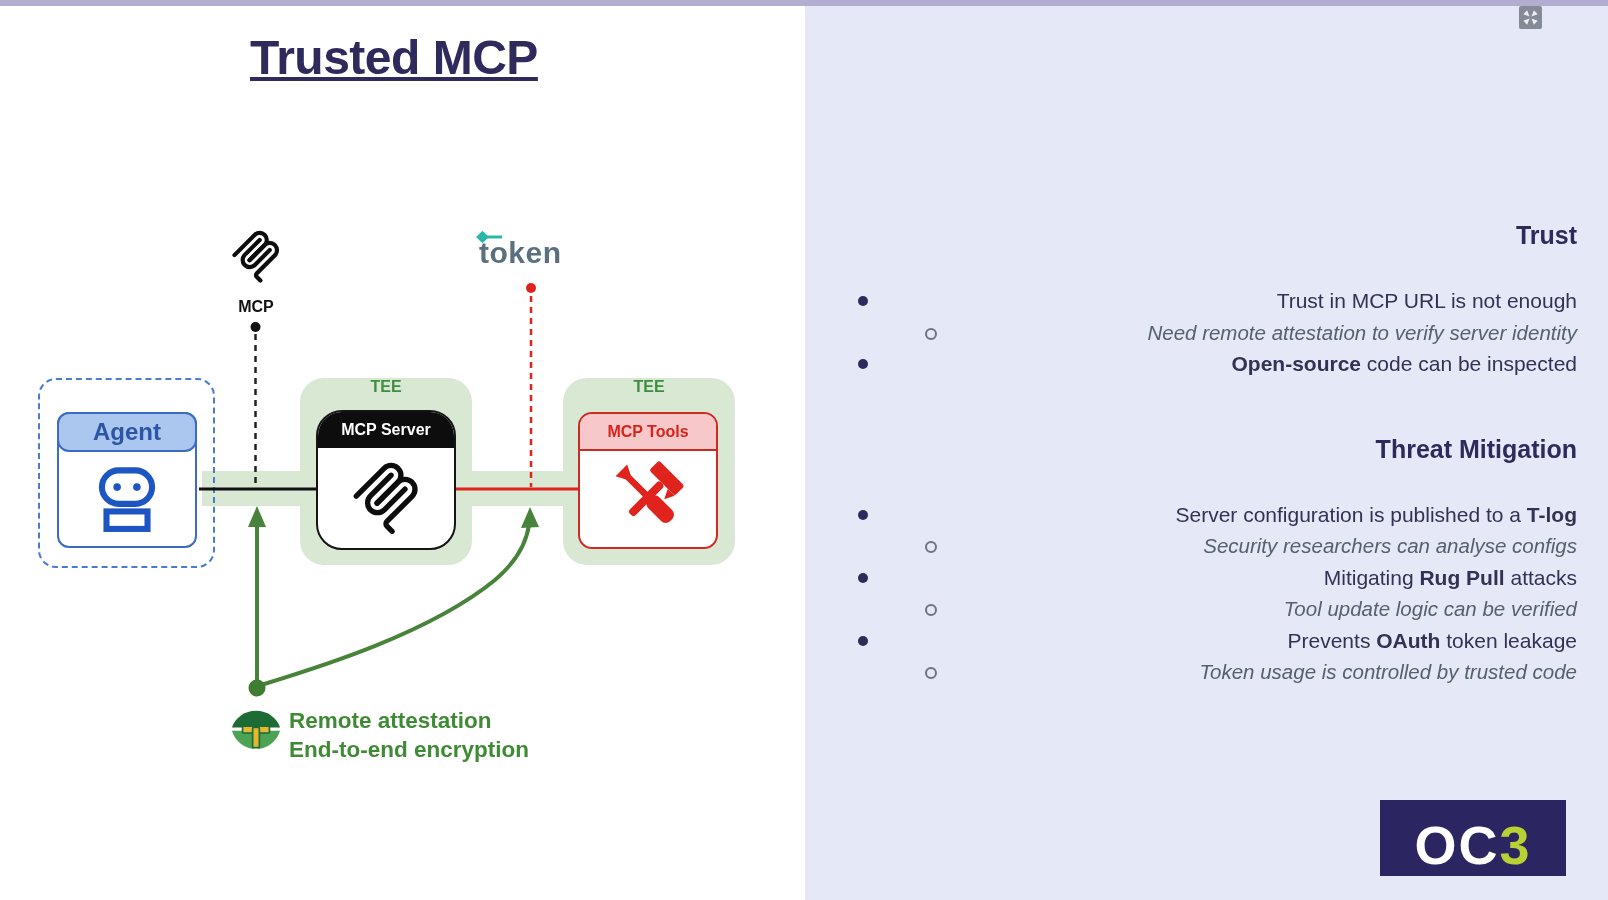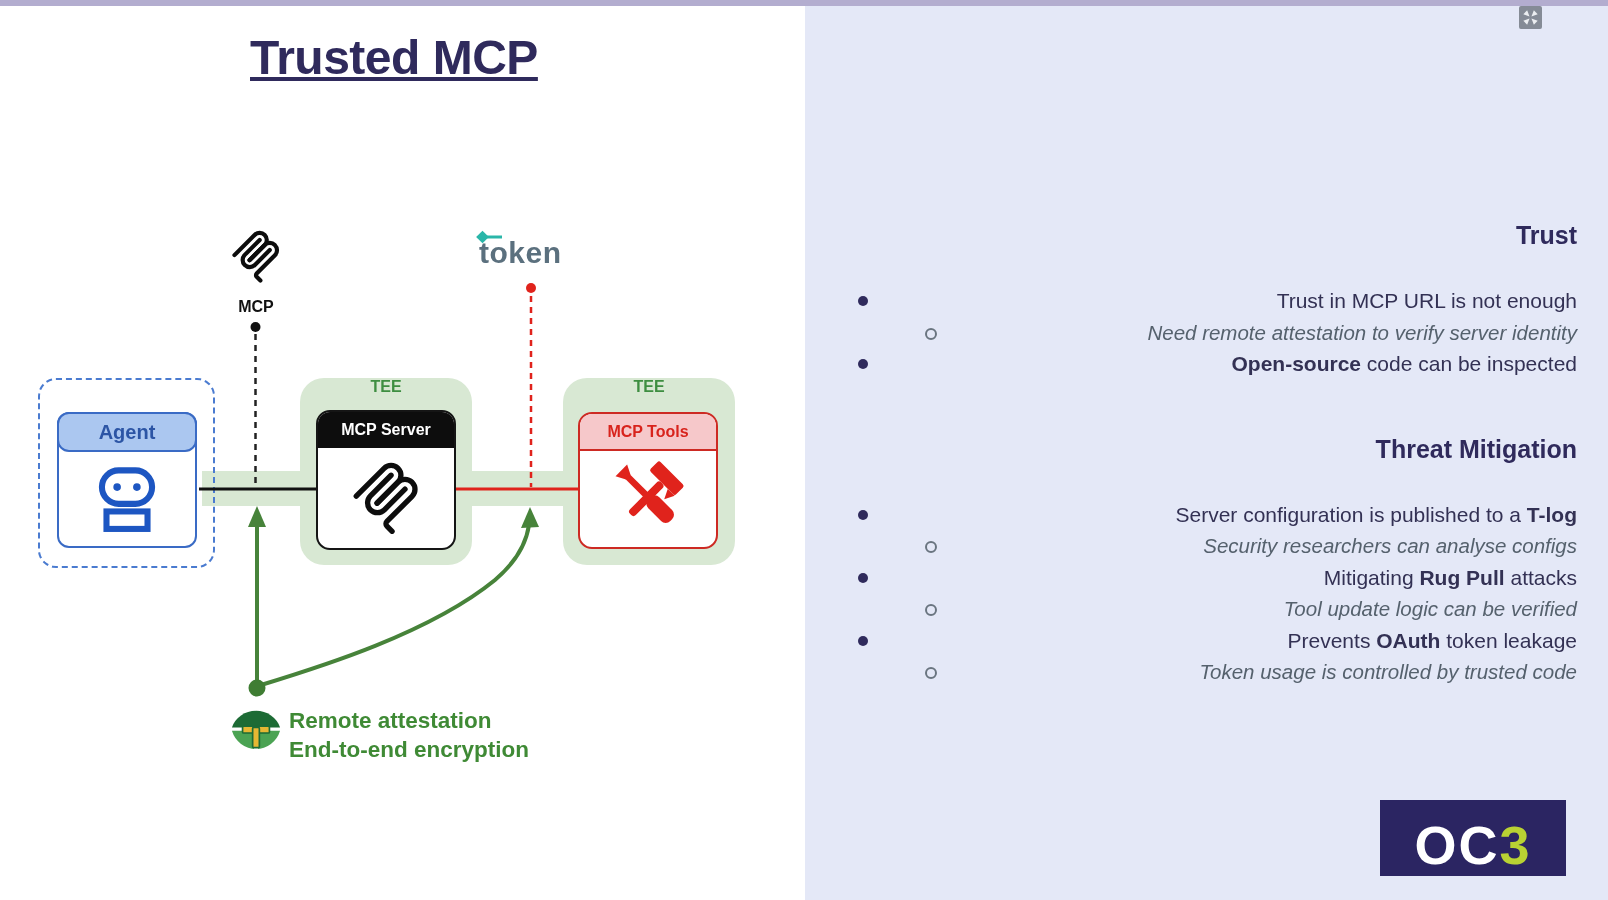--- a/index.html
+++ b/index.html
@@ -21,27 +21,27 @@
   #band-left{left:202px;width:102px;}
   #band-right{left:468px;width:97px;}
 
   
   .agent-outer{position:absolute;left:38px;top:378px;width:177px;height:190px;
                border:2.5px dashed #4a7bd0;border-radius:18px;box-sizing:border-box;}
   .agent-box{position:absolute;left:57px;top:412px;width:140px;height:136px;background:#fff;
              border:2px solid #3a6bc5;border-radius:12px;box-sizing:border-box;}
   .agent-box .hdr{position:absolute;left:-2px;top:-2px;width:140px;height:40px;background:#abc7f0;
                   border:2px solid #3a6bc5;border-radius:12px;box-sizing:border-box;color:#2c55a5;
-                  font-weight:700;font-size:20px;display:flex;align-items:center;justify-content:center;}
+                  font-weight:700;font-size:24px;display:flex;align-items:center;justify-content:center;}
   .agent-box .body{position:absolute;left:0;right:0;top:38px;bottom:0;display:flex;
                    align-items:center;justify-content:center;}
 
   
   .server-box{position:absolute;left:316px;top:410px;width:140px;height:140px;background:#fff;
-              border:2.5px solid #151515;border-radius:14px;box-sizing:border-box;overflow:hidden;}
+              border:2.5px solid #151515;border-radius:26px;box-sizing:border-box;overflow:hidden;}
   .server-box .hdr{height:36px;background:#0d0d0d;color:#fff;font-weight:700;font-size:16px;
                    display:flex;align-items:center;justify-content:center;}
   .server-box .body{height:99px;display:flex;align-items:center;justify-content:center;}
 
   
   .tools-box{position:absolute;left:578px;top:412px;width:140px;height:137px;background:#fff;
              border:2.5px solid #cd2a23;border-radius:14px;box-sizing:border-box;overflow:hidden;}
   .tools-box .hdr{height:35px;background:#f6c8ca;border-bottom:2.5px solid #cd2a23;color:#d8231c;
                   font-weight:700;font-size:16px;display:flex;align-items:center;justify-content:center;}
   .tools-box .body{height:96px;display:flex;align-items:center;justify-content:center;}

